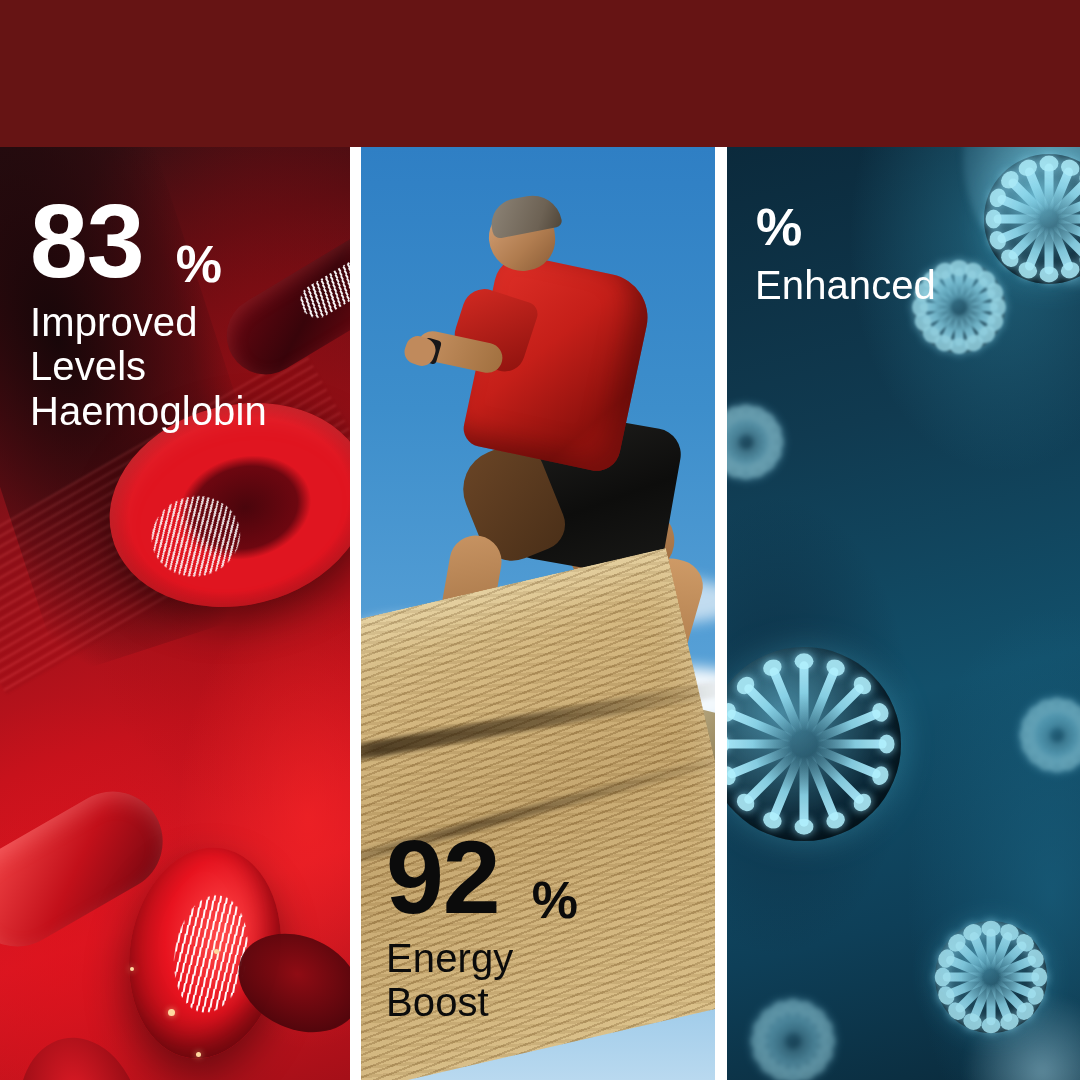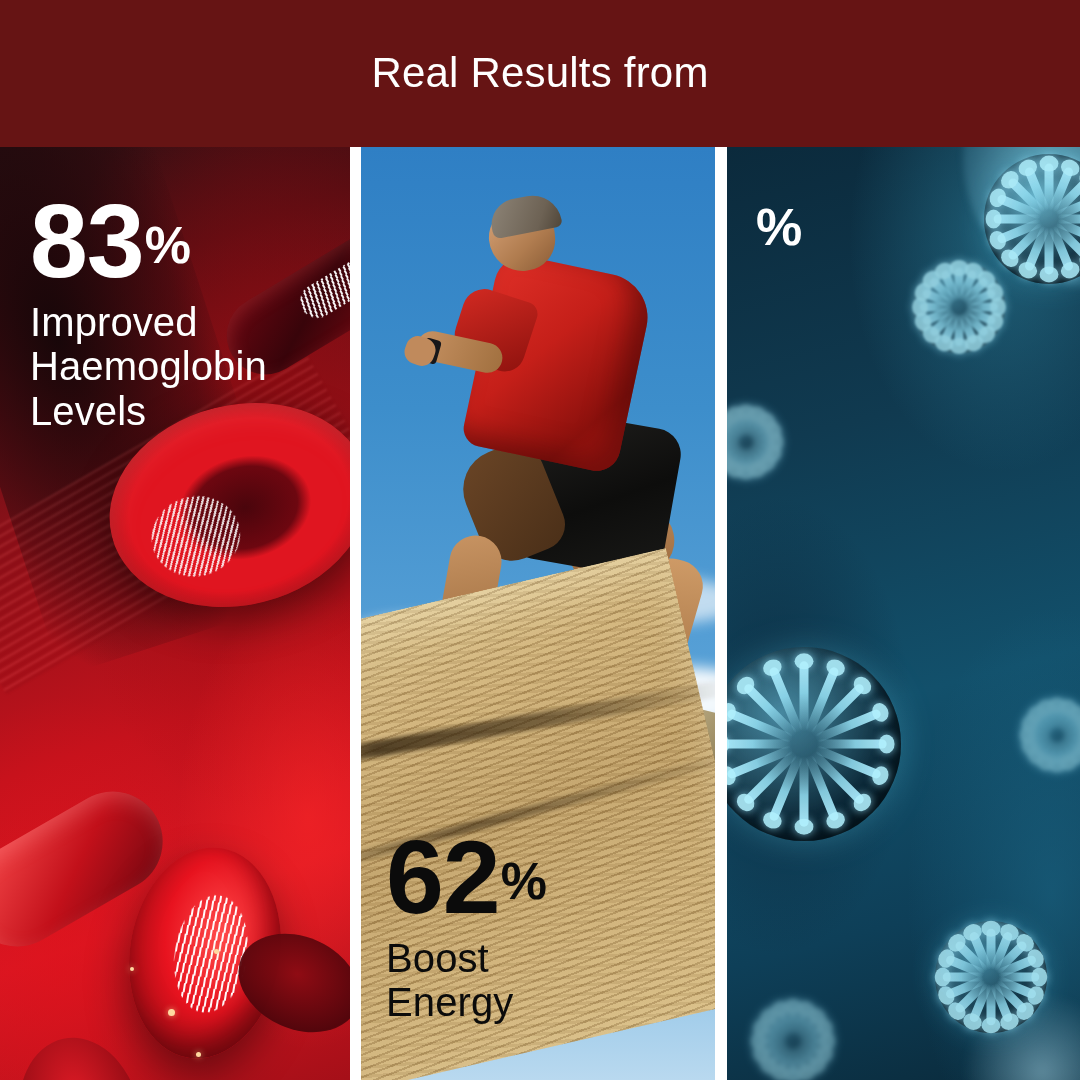--- a/index.html
+++ b/index.html
@@ -28,21 +28,21 @@
   .p1{ left:0;   width:350px; }
   .p2{ left:361px; width:354px; }
   .p3{ left:727px; width:353px; }
 
   .gap{ position:absolute; top:0; height:933px; background:#ffffff; }
   .gap-a{ left:350px; width:11px; }
   .gap-b{ left:715px; width:12px; }
 
   
   .stat{ position:absolute; z-index:6; }
-  .stat .num-row{ display:flex; align-items:center; }
+  .stat .num-row{ display:flex; align-items:flex-end;gap:31px; }
   .stat .num{
     font-size:104px; font-weight:800; line-height:.92; letter-spacing:-1px;
   }
   .stat .pct{
     font-size:52px; font-weight:600; line-height:1; margin-top:6px; margin-left:1px;
   }
   .stat .label{
     font-size:40px; font-weight:500; line-height:1.12; margin-top:10px; letter-spacing:.1px;
   }
   .stat.light .num,.stat.light .pct,.stat.light .label{ color:#ffffff; }
@@ -311,21 +311,20 @@
     background:radial-gradient(ellipse at 40% 60%, rgba(140,215,235,.75), rgba(20,70,95,.5) 60%, rgba(10,40,56,0) 78%);
     filter:blur(3px);
   }
 </style>
 </head>
 <body>
 
 <div id="stage">
 
   <div class="header">
-    <div class="header-line1">Real Results from</div>
   </div>
 
   <div class="panels">
 
     <div class="panel p1">
       <div class="blood-bg"></div>
       <div class="blood-dark"></div>
       <div class="strand"></div>
 
       <div class="cell cell-b"></div>
@@ -342,22 +341,22 @@
       <div class="speck" style="left:214px;top:802px;width:5px;height:5px;"></div>
       <div class="speck" style="left:130px;top:820px;width:4px;height:4px;"></div>
 
       <div class="stat stat-1 light">
         <div class="num-row">
           <span class="num">83</span>
           <span class="pct">%</span>
         </div>
         <div class="label">
           <div>Improved</div>
+          <div>Levels</div>
           <div>Haemoglobin</div>
-          <div>Levels</div>
         </div>
       </div>
     </div>
 
     <div class="gap gap-a"></div>
 
     <div class="panel p2">
       <div class="sky"></div>
       <div class="cloud cl6"></div>
       <div class="cloud cl1"></div>
@@ -386,26 +385,26 @@
       </div>
 
       <div class="rock">
         <div class="rock-tex"></div>
         <div class="rock-crack"></div>
         <div class="rock-crack2"></div>
       </div>
 
       <div class="stat stat-2 dark">
         <div class="num-row">
-          <span class="num">62</span>
+          <span class="num">92</span>
           <span class="pct">%</span>
         </div>
         <div class="label">
+          <div>Energy</div>
           <div>Boost</div>
-          <div>Energy</div>
         </div>
       </div>
     </div>
 
     <div class="gap gap-b"></div>
 
     <div class="panel p3">
       <div class="virus-bg"></div>
       <div class="v-core"></div>
 
@@ -556,18 +555,19 @@
             <div class="spike" style="transform: translate(-50%, 0px) rotate(315deg) translateY(18%);"></div>
             <div class="spike" style="transform: translate(-50%, 0px) rotate(337.5deg) translateY(18%);"></div>
           </div>
       </div>
 
       <div class="stat stat-3 light">
         <div class="num-row">
           <span class="pct">%</span>
         </div>
         <div class="label">
+          <div>Enhanced</div>
         </div>
       </div>
     </div>
 
   </div>
 </div>
 
 </body></html>

